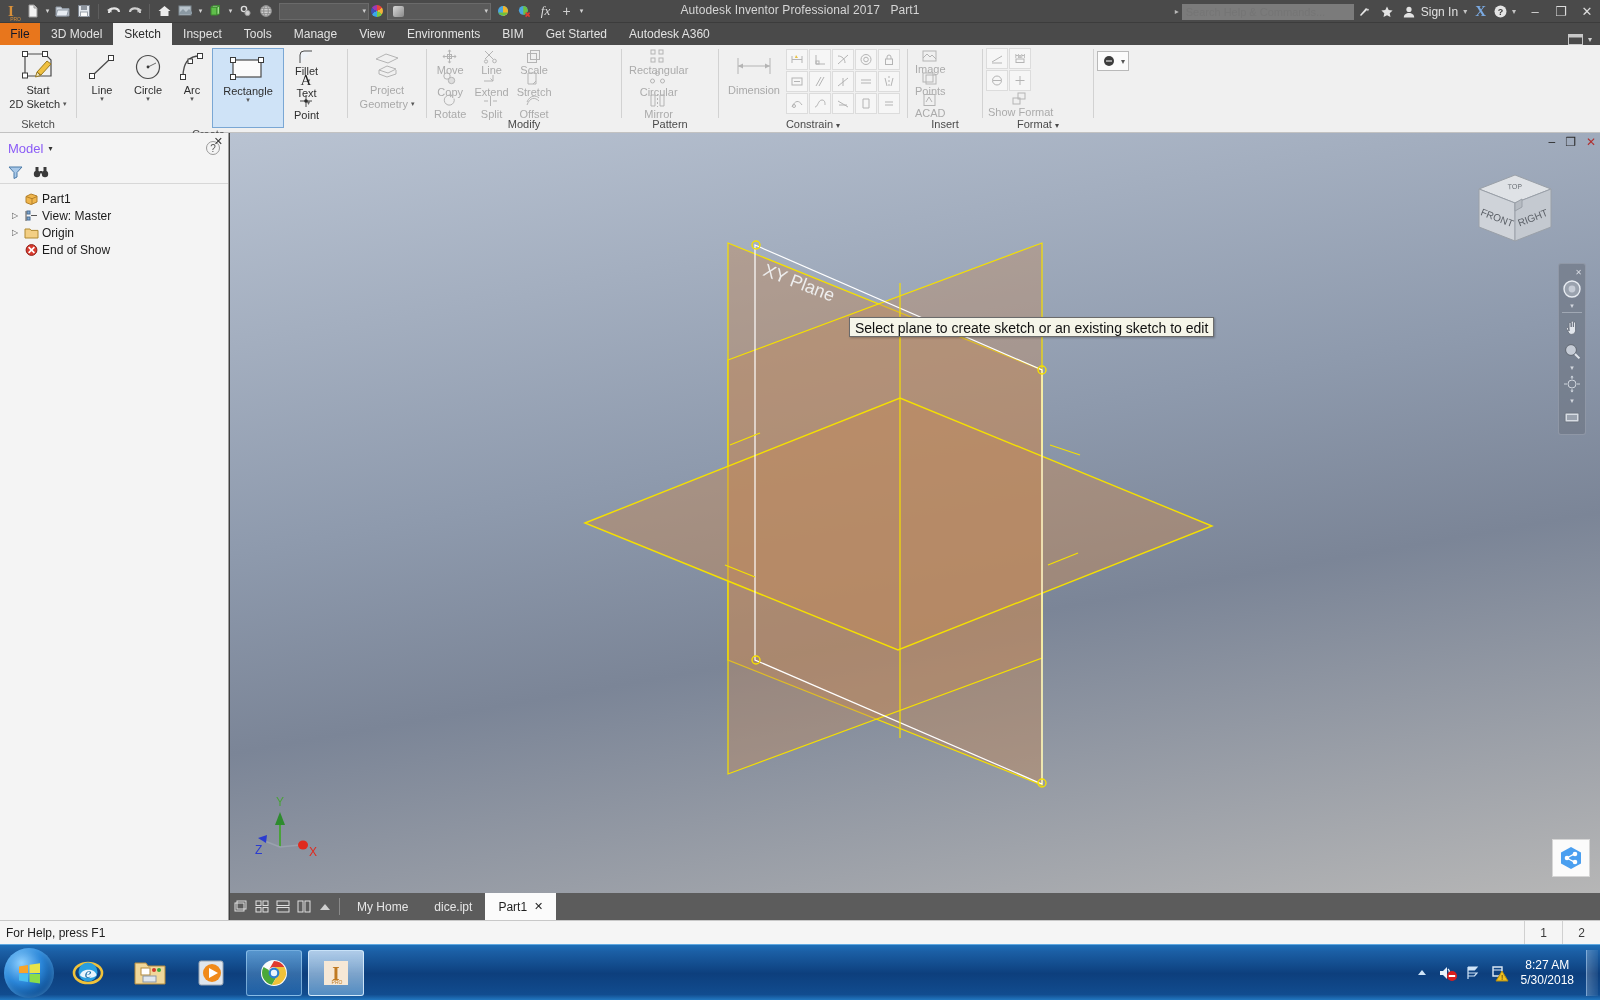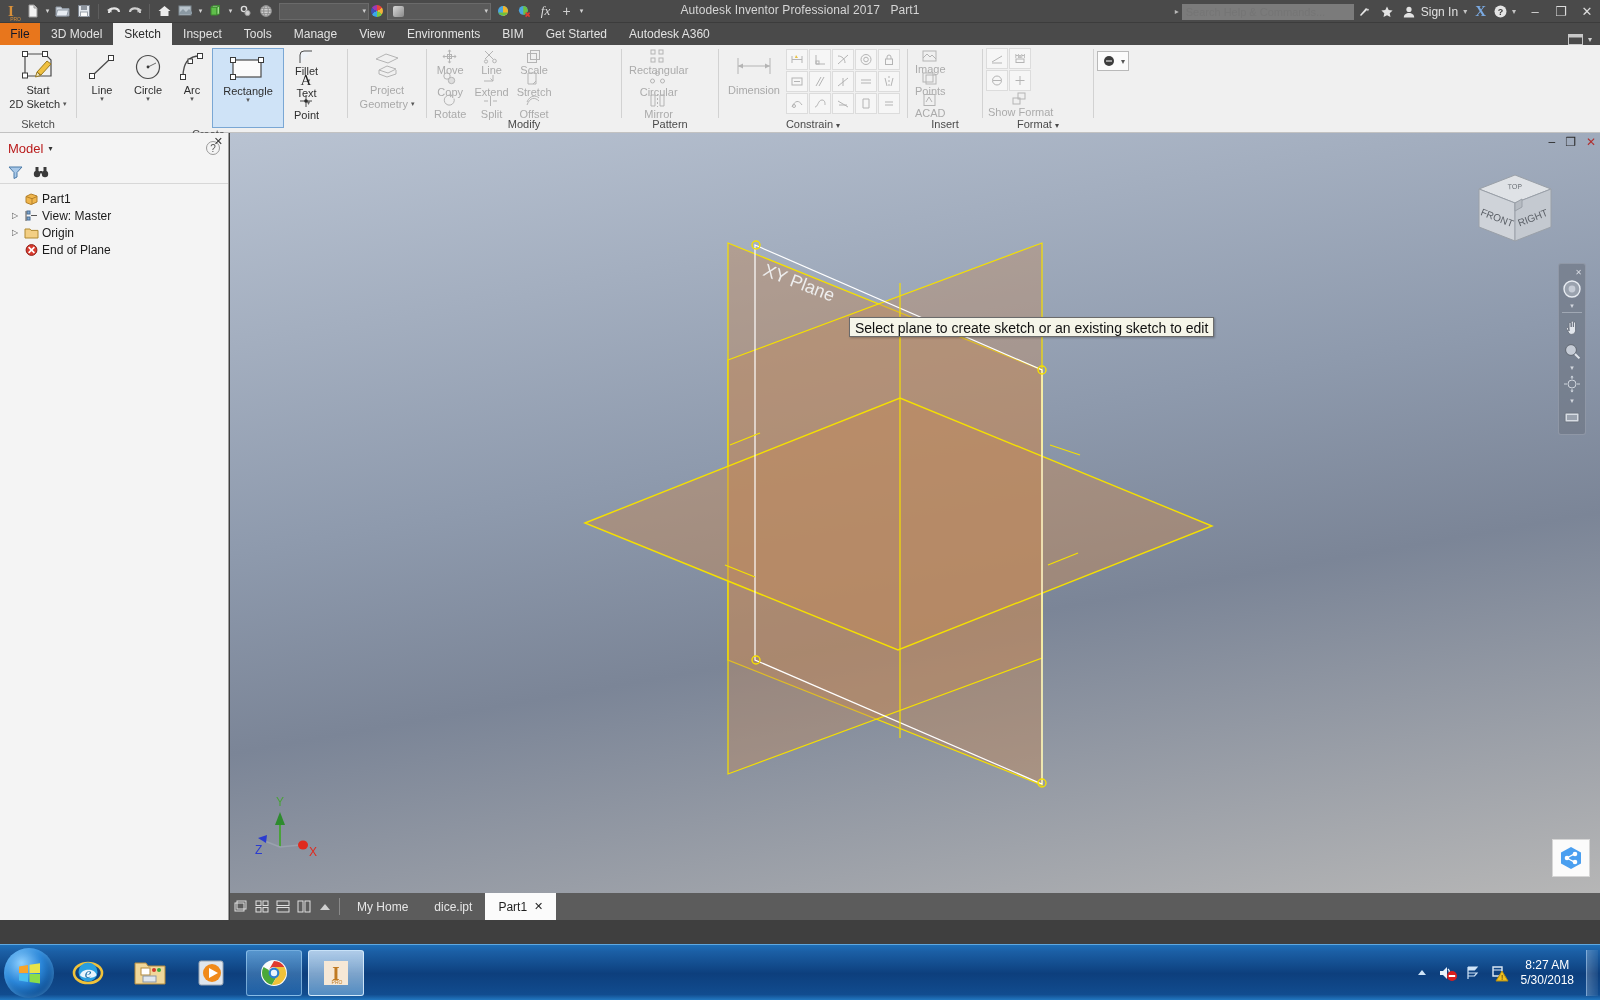--- a/index.html
+++ b/index.html
@@ -121,21 +121,21 @@
     border: 1px solid #dcdcdc; margin: 0 1px 1px 0; background: #f6f6f6;
   }
 
   
   .browser {
     position: absolute; left: 0; top: 133px; width: 229px; height: 787px;
     background: #f4f4f4; border-right: 1px solid #9d9d9d;
   }
   .browser-close { position: absolute; right: 5px; top: 2px; font-size: 11px; color: #333; }
   .browser-hdr { height: 30px; display: flex; align-items: center; padding: 0 8px; }
-  .browser-hdr .ttl { font-size: 13px; color: #b91c1c; }
+  .browser-hdr .ttl { font-size: 13px; color: #8b5cf6; }
   .browser-hdr .caret { font-size: 8px; margin-left: 5px; color: #333; }
   .browser-hdr .help { margin-left: auto; width: 14px; height: 14px; border: 1px solid #9a9a9a; border-radius: 50%;
     font-size: 10px; color: #555; display: flex; align-items: center; justify-content: center; }
   .browser-tools { height: 21px; display: flex; align-items: center; gap: 10px; padding: 0 8px;
     border-bottom: 1px solid #d7d7d7; }
   .tree { padding: 6px 0 0 8px; }
   .tnode { display: flex; align-items: center; height: 17px; font-size: 12px; color: #1a1a1a; }
   .tnode .exp { width: 14px; text-align: center; font-size: 8px; color: #555; }
   .tnode .ic { width: 18px; display: flex; align-items: center; justify-content: center; }
   .tnode .lbl { padding-left: 2px; }
@@ -916,21 +916,21 @@
         <span class="lbl">Origin</span>
       </div>
       <div class="tnode">
         <span class="exp"></span>
         <span class="ic">
           <svg width="15" height="14" viewBox="0 0 15 14">
               <circle cx="7.5" cy="7" r="5.4" fill="#d93a2e" stroke="#8e1f16"></circle>
               <path d="M4.6 4.1l5.8 5.8M10.4 4.1L4.6 9.9" stroke="#fff" stroke-width="1.6"></path>
             </svg>
         </span>
-        <span class="lbl">End of Plane</span>
+        <span class="lbl">End of Show</span>
       </div>
     </div>
   </div>
 
   <div class="viewport">
 
     <div class="vp-winbtns">
       <span>‒</span>
       <span>❐</span>
       <span style="color:#b03030;">✕</span>
@@ -1078,20 +1078,26 @@
     </div>
     <div class="ds-tab">
       <span>dice.ipt</span>
     </div>
     <div class="ds-tab active">
       <span>Part1</span>
       <span class="x">✕</span>
     </div>
   </div>
 
+  <div class="statusbar">
+    <span class="sb-left">For Help, press F1</span>
+    <span style="flex:1;"></span>
+    <span class="sb-cell">1</span>
+    <span class="sb-cell">2</span>
+  </div>
 
   <div class="taskbar">
     <div class="start-orb">
       <svg width="26" height="26" viewBox="0 0 26 26">
         <path d="M3 6.5l9-1.5v8H3z" fill="#f8a42a"></path>
           <path d="M13.5 4.8L24 3.2V13H13.5z" fill="#e8e44a"></path>
         <path d="M3 14h9v8l-9-1.5z" fill="#4ac0f0"></path>
           <path d="M13.5 14H24v9.6l-10.5-1.6z" fill="#8ade4a"></path>
       </svg>
     </div>

